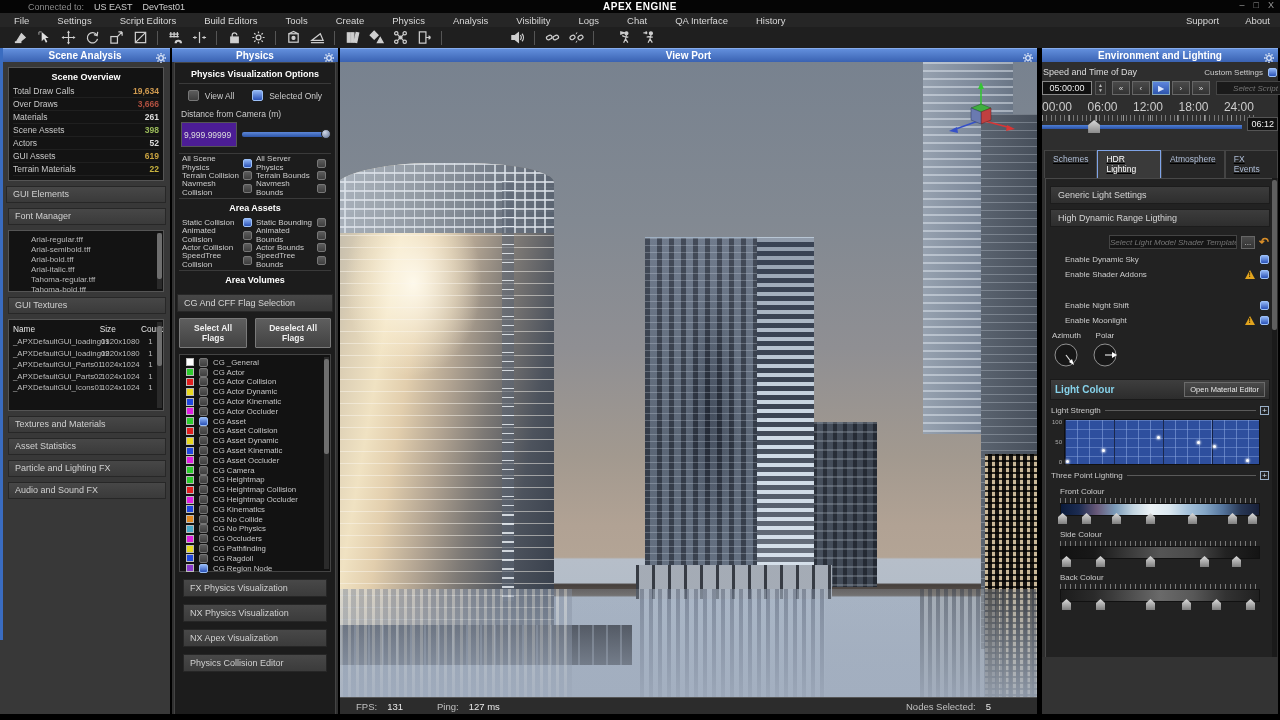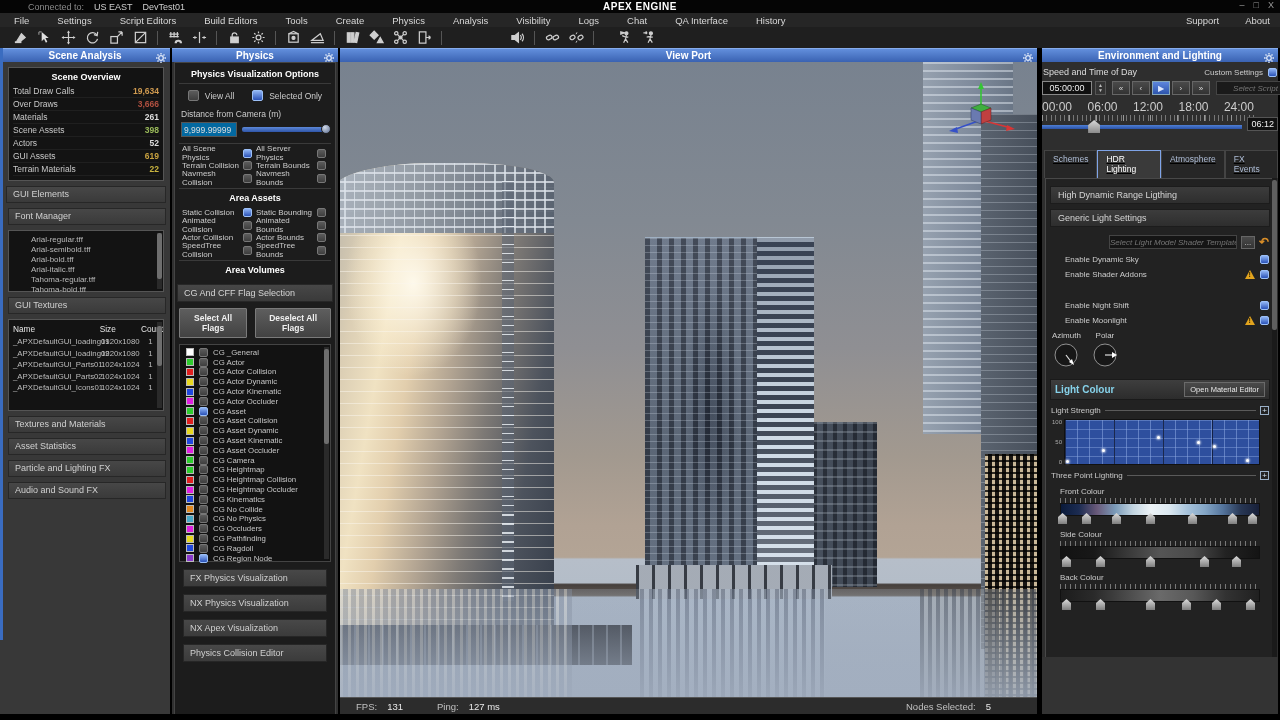--- a/index.html
+++ b/index.html
@@ -62,21 +62,21 @@
   
   #phys-body { position:absolute; top:14px; left:2px; right:2px; bottom:0; background:#1c1c1c; border:1px solid #444; padding:3px 4px; }
   #pvo-title { text-align:center; color:#fff; font-weight:bold; font-size:9px; padding:3px 0 4px; border-bottom:1px solid #3a3a3a; }
   .cbrow2 { display:flex; align-items:center; justify-content:space-around; padding:6px 0 2px; }
   .cbpairL { display:flex; align-items:center; gap:6px; color:#ccc; font-size:8.5px; }
   .cb { width:11px; height:11px; border:1px solid #777; border-radius:2px; background:linear-gradient(180deg,#5c5c5c,#3e3e3e); flex:none; }
   .cb.on { background:linear-gradient(180deg,#8fb4f4,#2a52b8); border-color:#9cc0f8; }
   .cb.sm { width:9px; height:9px; }
   #dist-label { color:#ccc; font-size:8.5px; padding:6px 2px 3px; }
   #dist-row { display:flex; align-items:center; gap:5px; padding:0 2px 6px; border-bottom:1px solid #3a3a3a;}
-  #dist-val { width:56px; height:15px; background:#0369a1; border:1px solid #555; color:#ddd; font-size:8.5px; padding:0 2px; }
+  #dist-val { width:56px; height:25px; background:#4c1d95; border:1px solid #555; color:#ddd; font-size:8.5px; padding:0 2px; }
   #dist-slider { flex:1; height:5px; background:linear-gradient(180deg,#5d88d8,#2e55a8); border-radius:2px; position:relative; }
   #dist-knob { position:absolute; right:-2px; top:-3px; width:10px; height:10px; border-radius:50%; background:radial-gradient(circle at 35% 30%,#cfd8e8,#5b6c8e); border:1px solid #222; }
   .pairgrid { display:grid; grid-template-columns:1fr 1fr; padding:3px 2px; border-bottom:1px solid #3a3a3a; }
   .pairgrid .cell { display:flex; justify-content:space-between; align-items:center; height:12.5px; color:#ccc; font-size:8px; padding:0 3px 0 1px; }
   .gtitle { text-align:center; color:#fff; font-weight:bold; font-size:9px; padding:4px 0 1px; }
   #flagbar { margin:8px -2px 0; background:linear-gradient(180deg,#474747,#3a3a3a); border:1px solid #272727; color:#d5d5d5; font-size:9px; padding:3px 6px; }
   #flagbtns { display:flex; gap:8px; justify-content:center; padding:6px 0; }
   .fbtn { background:linear-gradient(180deg,#5e5e5e,#424242); border:1px solid #7a7a7a; color:#f0f0f0; font-size:8.5px; font-weight:bold; padding:4px 9px; border-radius:1px; }
   #flaglist { position:relative; background:#121212; border:1px solid #444; height:218px; padding:3px 2px 0 6px; }
   .frow { display:flex; align-items:center; gap:5px; height:9.8px; }
@@ -852,22 +852,22 @@
       </div>
       <span id="tl-val">06:12</span>
     </div>
     <div id="env-tabs">
         <span class="etab">Schemes</span>
         <span class="etab on">HDR Lighting</span>
         <span class="etab">Atmosphere</span>
         <span class="etab">FX Events</span>
       </div>
     <div id="tabbox">
+      <div class="envbar">Generic Light Settings</div>
       <div class="envbar">High Dynamic Range Ligthing</div>
-      <div class="envbar">Generic Light Settings</div>
       <div id="shader-row">
         <input id="shader-field" placeholder="Select Light Model Shader Template" style="">
         <span class="dots">...</span>
         <span class="undo">↶</span>
       </div>
       <div id="hdr-checks">
         <div class="ckcol" id="ckcol-r" style="padding-left: 14px;">
             <div class="ckrow">
               <span class="lab">Enable Dynamic Sky</span>
               <span class="r">

